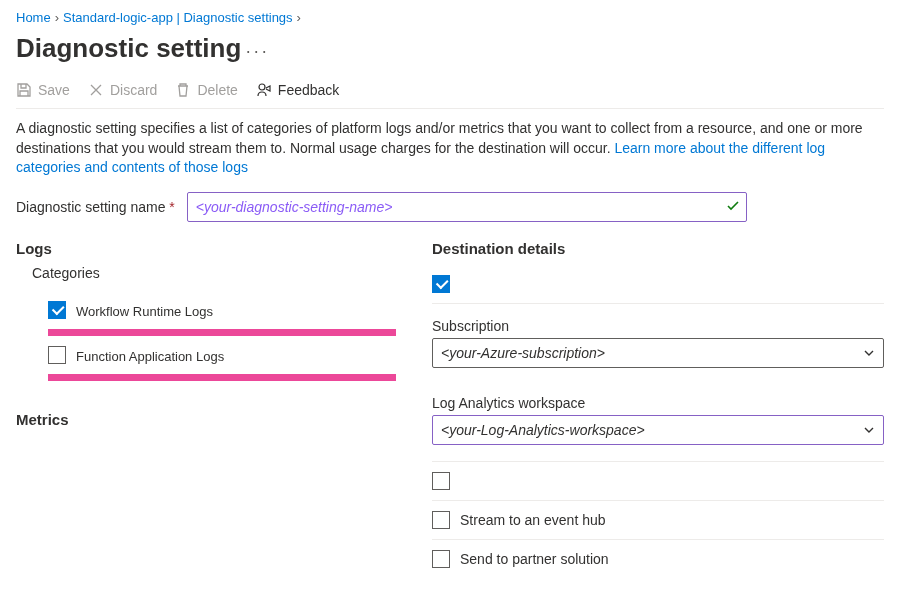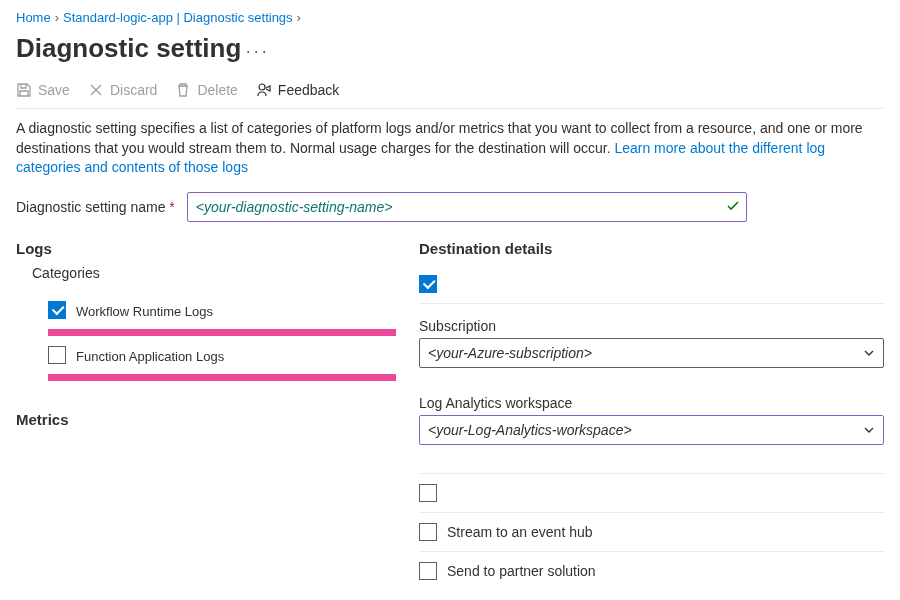--- a/index.html
+++ b/index.html
@@ -39,27 +39,27 @@
   .req { color:#a4262c; }
   .input-wrap { position:relative; flex: 0 0 560px;}
   .txt {
     width: 100%;
     height: 30px;
     border: 1px solid #8661c5;
     border-radius: 2px;
     padding: 0 28px 0 8px;
     font-style: italic;
     font-size: 14px;
-    color: #0f766e;
+    color: #8b5cf6;
     outline: none;
   }
   .valid-icon { position:absolute; right:6px; top:6px; color:#107c10; }
 
   
-  .cols { display:flex; gap: 23px;}
+  .cols { display:flex; gap: 36px;}
   .col-left { flex: 0 0 380px;}
   .col-right { flex: 1;}
   .section-title { font-weight:600; font-size:15px; margin-bottom:8px;}
   .sub-title { font-size:14px; margin: 6px 0 10px 16px;}
   .category-list { margin-left: 32px;}
   .cat-item { display:flex; align-items:flex-end; gap:10px; padding: 10px 0; border-bottom:7px solid #ec4899; }
   .metrics-block { margin-top: 30px;}
   .metrics-block .cat-item { margin-left:16px;}
   
   .checkbox {
@@ -196,21 +196,21 @@
       <div class="select">
         <span>&lt;your-Azure-subscription&gt;</span>
         <span class="chev">
           <svg viewBox="0 0 12 12">
               <path fill="none" stroke="#323130" stroke-width="1.4" d="M2 4l4 4 4-4"></path>
             </svg>
         </span>
       </div>
 
       <div class="field-label">Log Analytics workspace</div>
-      <div class="select active" style="margin-bottom:12px;">
+      <div class="select active" style="margin-bottom:0;">
         <span>&lt;your-Log-Analytics-workspace&gt;</span>
         <span class="chev">
           <svg viewBox="0 0 12 12">
               <path fill="none" stroke="#323130" stroke-width="1.4" d="M2 4l4 4 4-4"></path>
             </svg>
         </span>
       </div>
     </div>
 
     <div class="dest-item">

